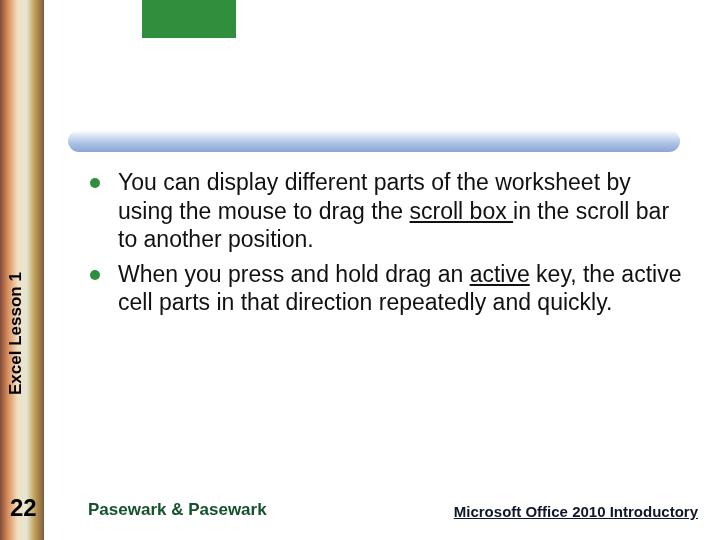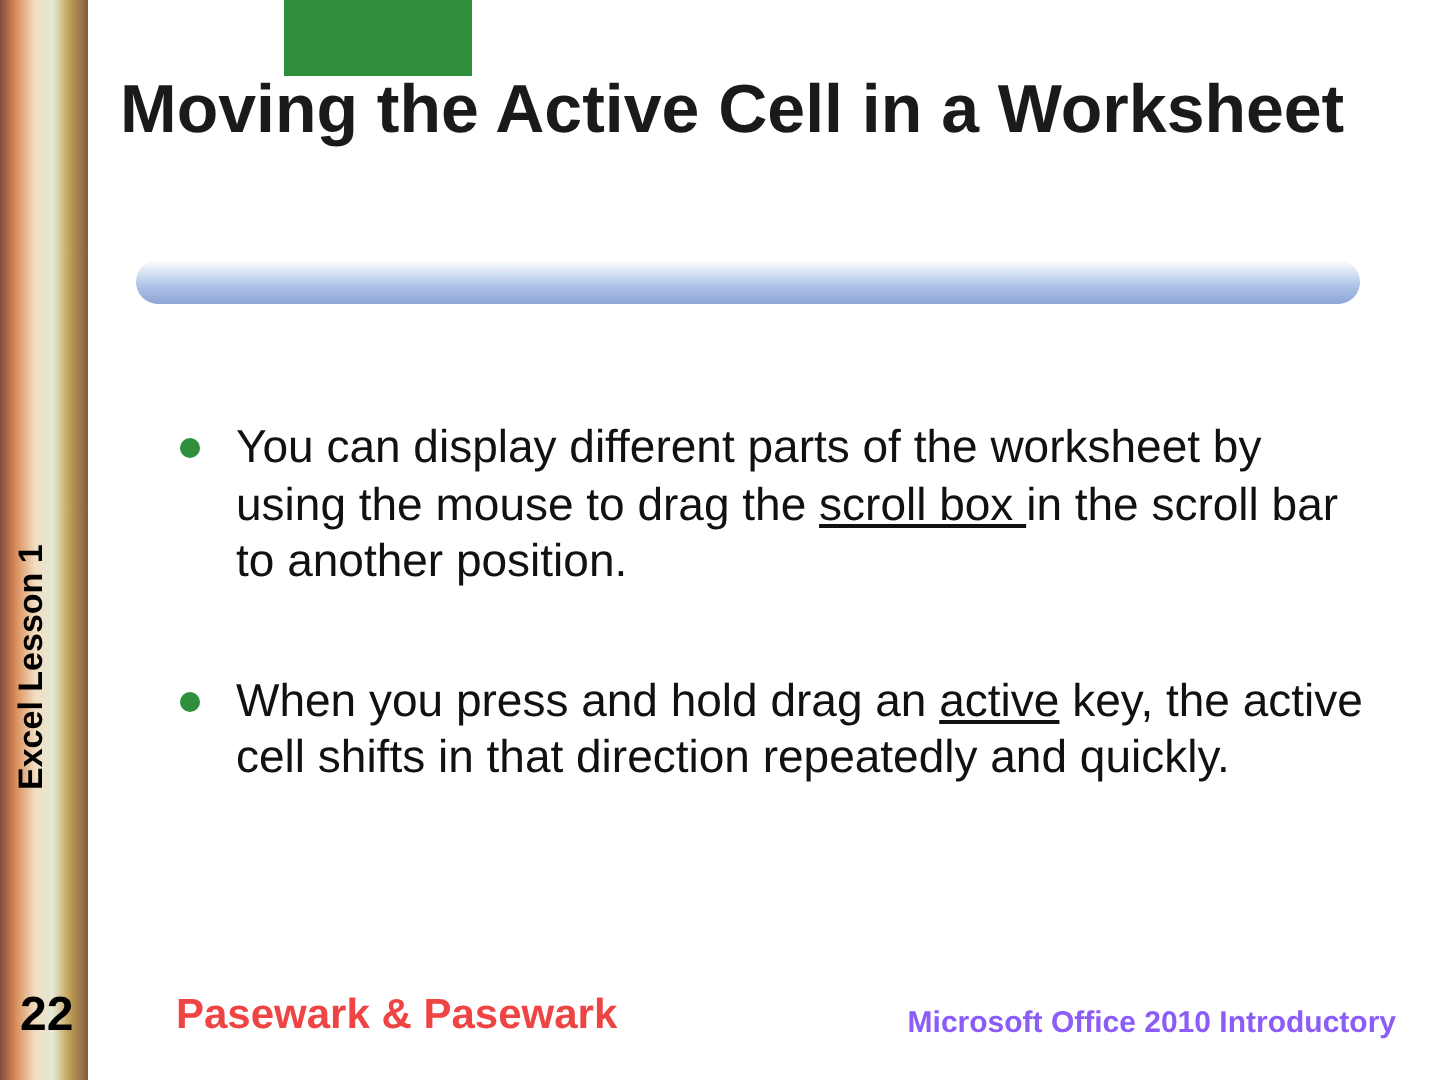--- a/index.html
+++ b/index.html
@@ -47,21 +47,20 @@
     width: 600px;
     font-size: 23px;
     color: #111;
     line-height: 1.24;
   }
   .body-list li {
     list-style: none;
     position: relative;
     padding-left: 28px;
     margin-bottom: 6px;
-    margin-top: 41px;
   }
   .body-list li::before {
     content: "";
     position: absolute;
     left: 0; top: 10px;
     width: 10px; height: 10px;
     background: #2f8f3c;
     border-radius: 50%;
   }
   .underline { text-decoration: underline; }
@@ -80,52 +79,50 @@
     position: absolute;
     left: 10px; bottom: 18px;
     font-size: 24px;
     font-weight: bold;
     color: #000;
     text-align: right;
   }
   .footer-left {
     position: absolute;
     left: 88px; bottom: 20px;
-    font-size: 21px;
+    font-size: 17px;
     font-weight: bold;
-    color: #ef4444;
+    color: #14532d;
   }
   .footer-right {
     position: absolute;
     right: 22px; bottom: 20px;
     font-size: 15px;
     font-weight: bold;
-    color: #8b5cf6;
+    color: #0f172a;
+    text-decoration: underline;
   }
 </style>
 </head>
 <body>
 
 <div class="slide">
 
   <div class="left-strip"></div>
   <div class="green-block"></div>
 
-  <div class="title-wrap">
-    <div class="title">Moving the Active Cell in a Worksheet</div>
-  </div>
 
   <div class="accent-bar"></div>
 
   <ul class="body-list">
     <li>
       <span>You can display different parts of the worksheet by using the mouse to drag the </span><span class="underline">scroll box </span><span>in the scroll bar to another position.</span>
     </li>
     <li>
-      <span> When you press and hold drag an </span><span class="underline">active</span><span> key, the active cell shifts in that direction repeatedly and quickly.</span>
+      <span> When you press and hold drag an </span><span class="underline">active</span><span> key, the active cell parts in that direction repeatedly and quickly.</span>
     </li>
   </ul>
 
   <div class="sidebar-label">Excel Lesson 1</div>
 
   <div class="page-num">22</div>
   <div class="footer-left">Pasewark &amp; Pasewark</div>
   <div class="footer-right">Microsoft Office 2010 Introductory</div>
 
 </div>

